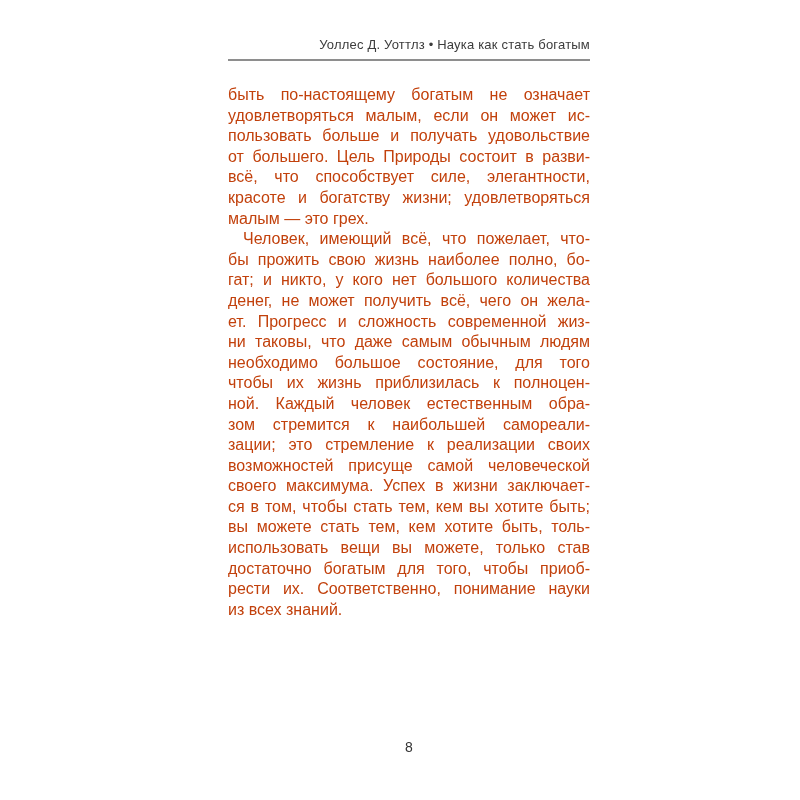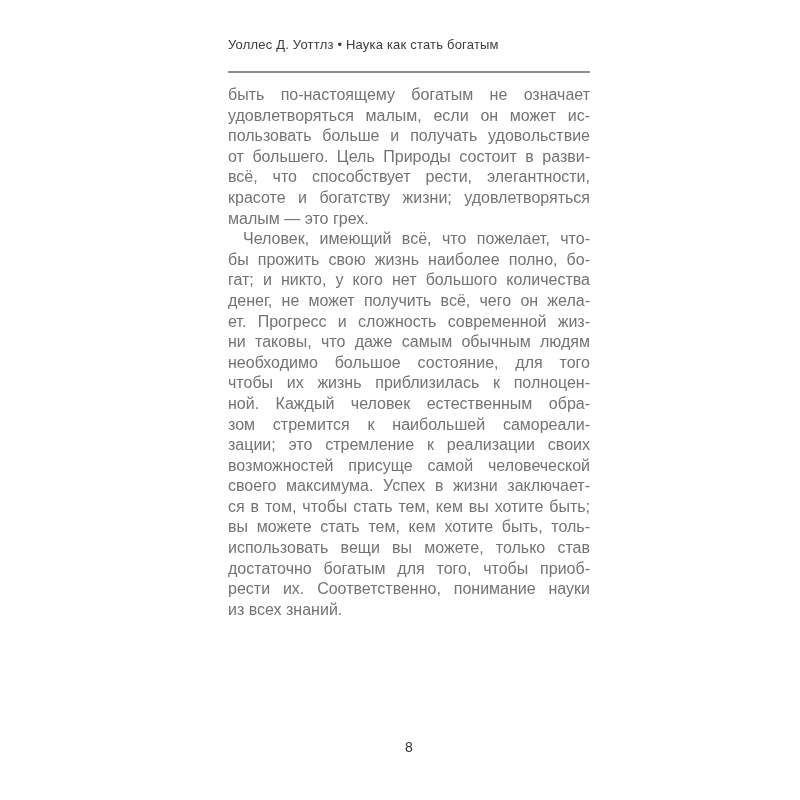--- a/index.html
+++ b/index.html
@@ -13,36 +13,36 @@
     height: 800px;
     background: #ffffff;
     font-family: "Liberation Sans", sans-serif;
     overflow: hidden;
   }
   .running-header {
     position: absolute;
     top: 37px;
     left: 228px;
     width: 362px;
-    text-align: left;
+    text-align: right;
     font-size: 13px;
     line-height: 16px;
     color: #3c3c3c;
     letter-spacing: 0.2px;
-    padding-bottom: 18px;
+    padding-bottom: 6px;
     border-bottom: 2px solid #8e8e8e;
   }
   .body-text {
     position: absolute;
     top: 85px;
     left: 228px;
     width: 362px;
     font-size: 16px;
     line-height: 20.6px;
-    color: #737373;
+    color: #c2410c;
   }
   .paragraph { margin: 0; }
   .line {
     text-align: justify;
     text-align-last: justify;
   }
   .line.last {
     text-align-last: left;
   }
   .line.indent {
@@ -66,21 +66,21 @@
   <div class="running-header">
     <span>Уоллес Д. Уоттлз • Наука как стать богатым</span>
   </div>
 
   <div class="body-text">
       <div class="paragraph">
         <div class="line">быть по-настоящему богатым не означает</div>
         <div class="line">удовлетворяться малым, если он может ис-</div>
         <div class="line">пользовать больше и получать удовольствие</div>
         <div class="line">от большего. Цель Природы состоит в разви-</div>
-        <div class="line">всё, что способствует рести, элегантности,</div>
+        <div class="line">всё, что способствует силе, элегантности,</div>
         <div class="line">красоте и богатству жизни; удовлетворяться</div>
         <div class="line last">малым — это грех.</div>
       </div>
       <div class="paragraph">
         <div class="line indent">Человек, имеющий всё, что пожелает, что-</div>
         <div class="line">бы прожить свою жизнь наиболее полно, бо-</div>
         <div class="line">гат; и никто, у кого нет большого количества</div>
         <div class="line">денег, не может получить всё, чего он жела-</div>
         <div class="line">ет. Прогресс и сложность современной жиз-</div>
         <div class="line">ни таковы, что даже самым обычным людям</div>

